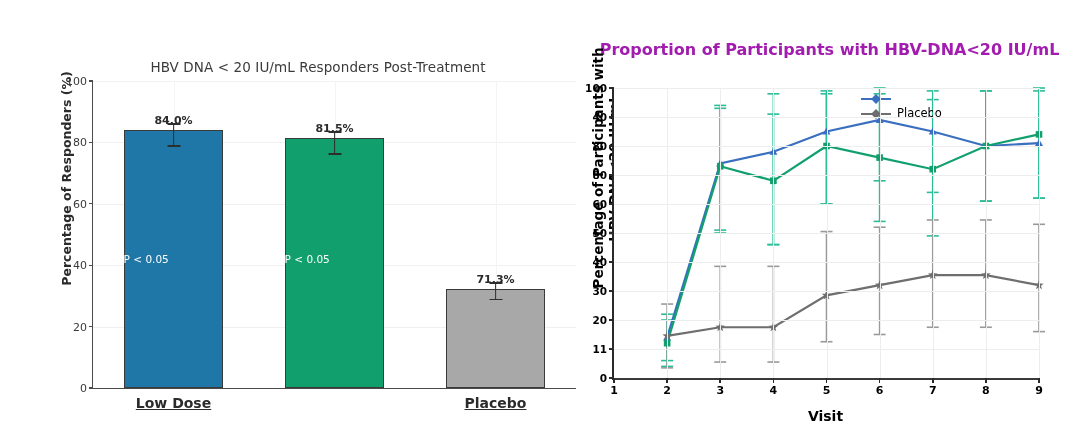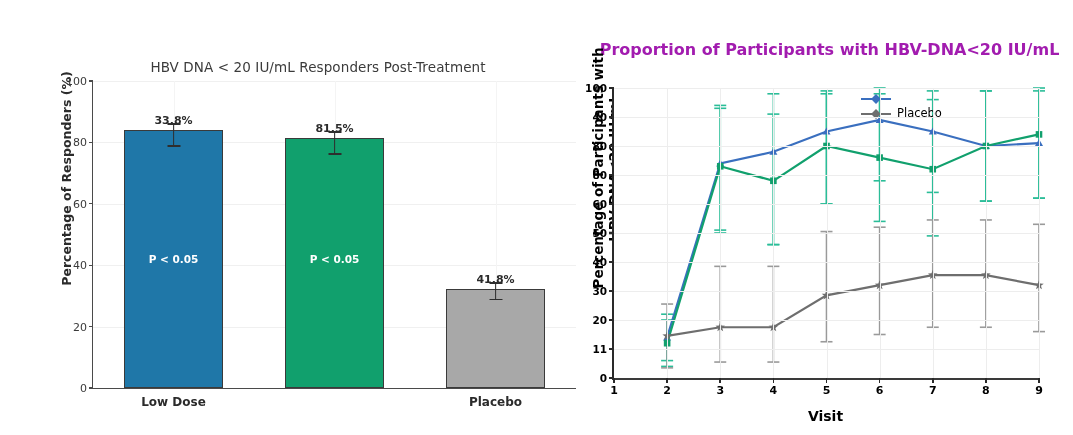--- a/index.html
+++ b/index.html
@@ -28,24 +28,24 @@
     box-sizing:border-box;background:#fff;
   }
   .bgrid-h{position:absolute;left:0;width:100%;height:1px;background:#f0f0f0;}
   .bgrid-v{position:absolute;top:0;height:100%;width:1px;background:#f4f4f4;}
   .btick{position:absolute;right:100%;transform:translateY(-50%);
     padding-right:6px;font-size:11px;color:#3a3a3a;white-space:nowrap;}
   .btickmark{position:absolute;right:100%;width:4px;height:1.4px;background:#4a4a4a;}
   .bar{position:absolute;bottom:0;border:1.7px solid #3a3a3a;box-sizing:border-box;}
   .bar-value{position:absolute;width:100%;text-align:center;
     font-size:11px;font-weight:bold;color:#2b2b2b;}
-  .bar-pnote{position:absolute;width:100%;text-align:center;
-    font-size:10.5px;font-weight:bold;color:#ffffff;}
+  .bar-pnote{position:absolute;width:100%;text-align:left;
+    font-size:10.5px;font-weight:normal;color:#ffffff;}
   .bar-cat{position:absolute;top:100%;margin-top:7px;width:100%;text-align:center;
-    font-size:12px;font-weight:bold;color:#2b2b2b;}
+    font-size:14px;font-weight:bold;color:#2b2b2b;text-decoration:underline;}
   .errbar{position:absolute;width:1.8px;background:#2e2e2e;transform:translateX(-50%);}
   .errcap{position:absolute;height:1.8px;width:13px;background:#2e2e2e;transform:translateX(-50%);}
 
   
   #right-panel{position:absolute;left:556px;top:0;width:517px;height:435px;}
   #line-title{
     position:absolute;left:30px;top:40px;width:487px;text-align:center;
     font-size:16px;font-weight:bold;color:#a21caf;
   }
   #line-ylabel{
@@ -104,34 +104,34 @@
         <div class="bgrid-h" style="top: 61.4px;"></div>
         <div class="btick" style="top: 61.4px;">80</div>
         <div class="btickmark" style="top: 60.7px;"></div>
         <div class="bgrid-h" style="top: 0px;"></div>
         <div class="btick" style="top: 0px;">100</div>
         <div class="btickmark" style="top: -0.7px;"></div>
         <div class="bgrid-v" style="left: 80.5px;"></div>
         <div class="bgrid-v" style="left: 241.5px;"></div>
         <div class="bgrid-v" style="left: 402.5px;"></div>
         <div class="bar" style="left: 30.59px; width: 99.82px; height: 257.88px; background: rgb(31, 119, 168);"></div>
-        <div class="bar-value" style="left: 30.59px; width: 99.82px; top: 33.12px;">33.8%</div>
+        <div class="bar-value" style="left: 30.59px; width: 99.82px; top: 33.12px;">84.0%</div>
         <div class="errbar" style="left: 80.5px; top: 42.12px; height: 22.35px;"></div>
         <div class="errcap" style="left: 80.5px; top: 42.12px;"></div>
         <div class="errcap" style="left: 80.5px; top: 64.47px;"></div>
         <div class="bar-pnote" style="left: 30.59px; width: 99.82px; top: 172.06px;">P &lt; 0.05</div>
         <div class="bar-cat" style="left: 0px; width: 161px;">Low Dose</div>
         <div class="bar" style="left: 191.59px; width: 99.82px; height: 250.205px; background: rgb(17, 160, 109);"></div>
         <div class="bar-value" style="left: 191.59px; width: 99.82px; top: 40.795px;">81.5%</div>
         <div class="errbar" style="left: 241.5px; top: 49.795px; height: 22.35px;"></div>
         <div class="errcap" style="left: 241.5px; top: 49.795px;"></div>
         <div class="errcap" style="left: 241.5px; top: 72.145px;"></div>
         <div class="bar-pnote" style="left: 191.59px; width: 99.82px; top: 172.06px;">P &lt; 0.05</div>
         <div class="bar" style="left: 352.59px; width: 99.82px; height: 98.547px; background: rgb(168, 168, 168);"></div>
-        <div class="bar-value" style="left: 352.59px; width: 99.82px; top: 192.453px;">41.8%</div>
+        <div class="bar-value" style="left: 352.59px; width: 99.82px; top: 192.453px;">71.3%</div>
         <div class="errbar" style="left: 402.5px; top: 201.453px; height: 16.21px;"></div>
         <div class="errcap" style="left: 402.5px; top: 201.453px;"></div>
         <div class="errcap" style="left: 402.5px; top: 217.663px;"></div>
         <div class="bar-cat" style="left: 322px; width: 161px;">Placebo</div>
       </div>
   </div>
 
   <div id="right-panel">
     <div id="line-title">Proportion of Participants with HBV-DNA&lt;20 IU/mL</div>
     <div id="line-ylabel">

